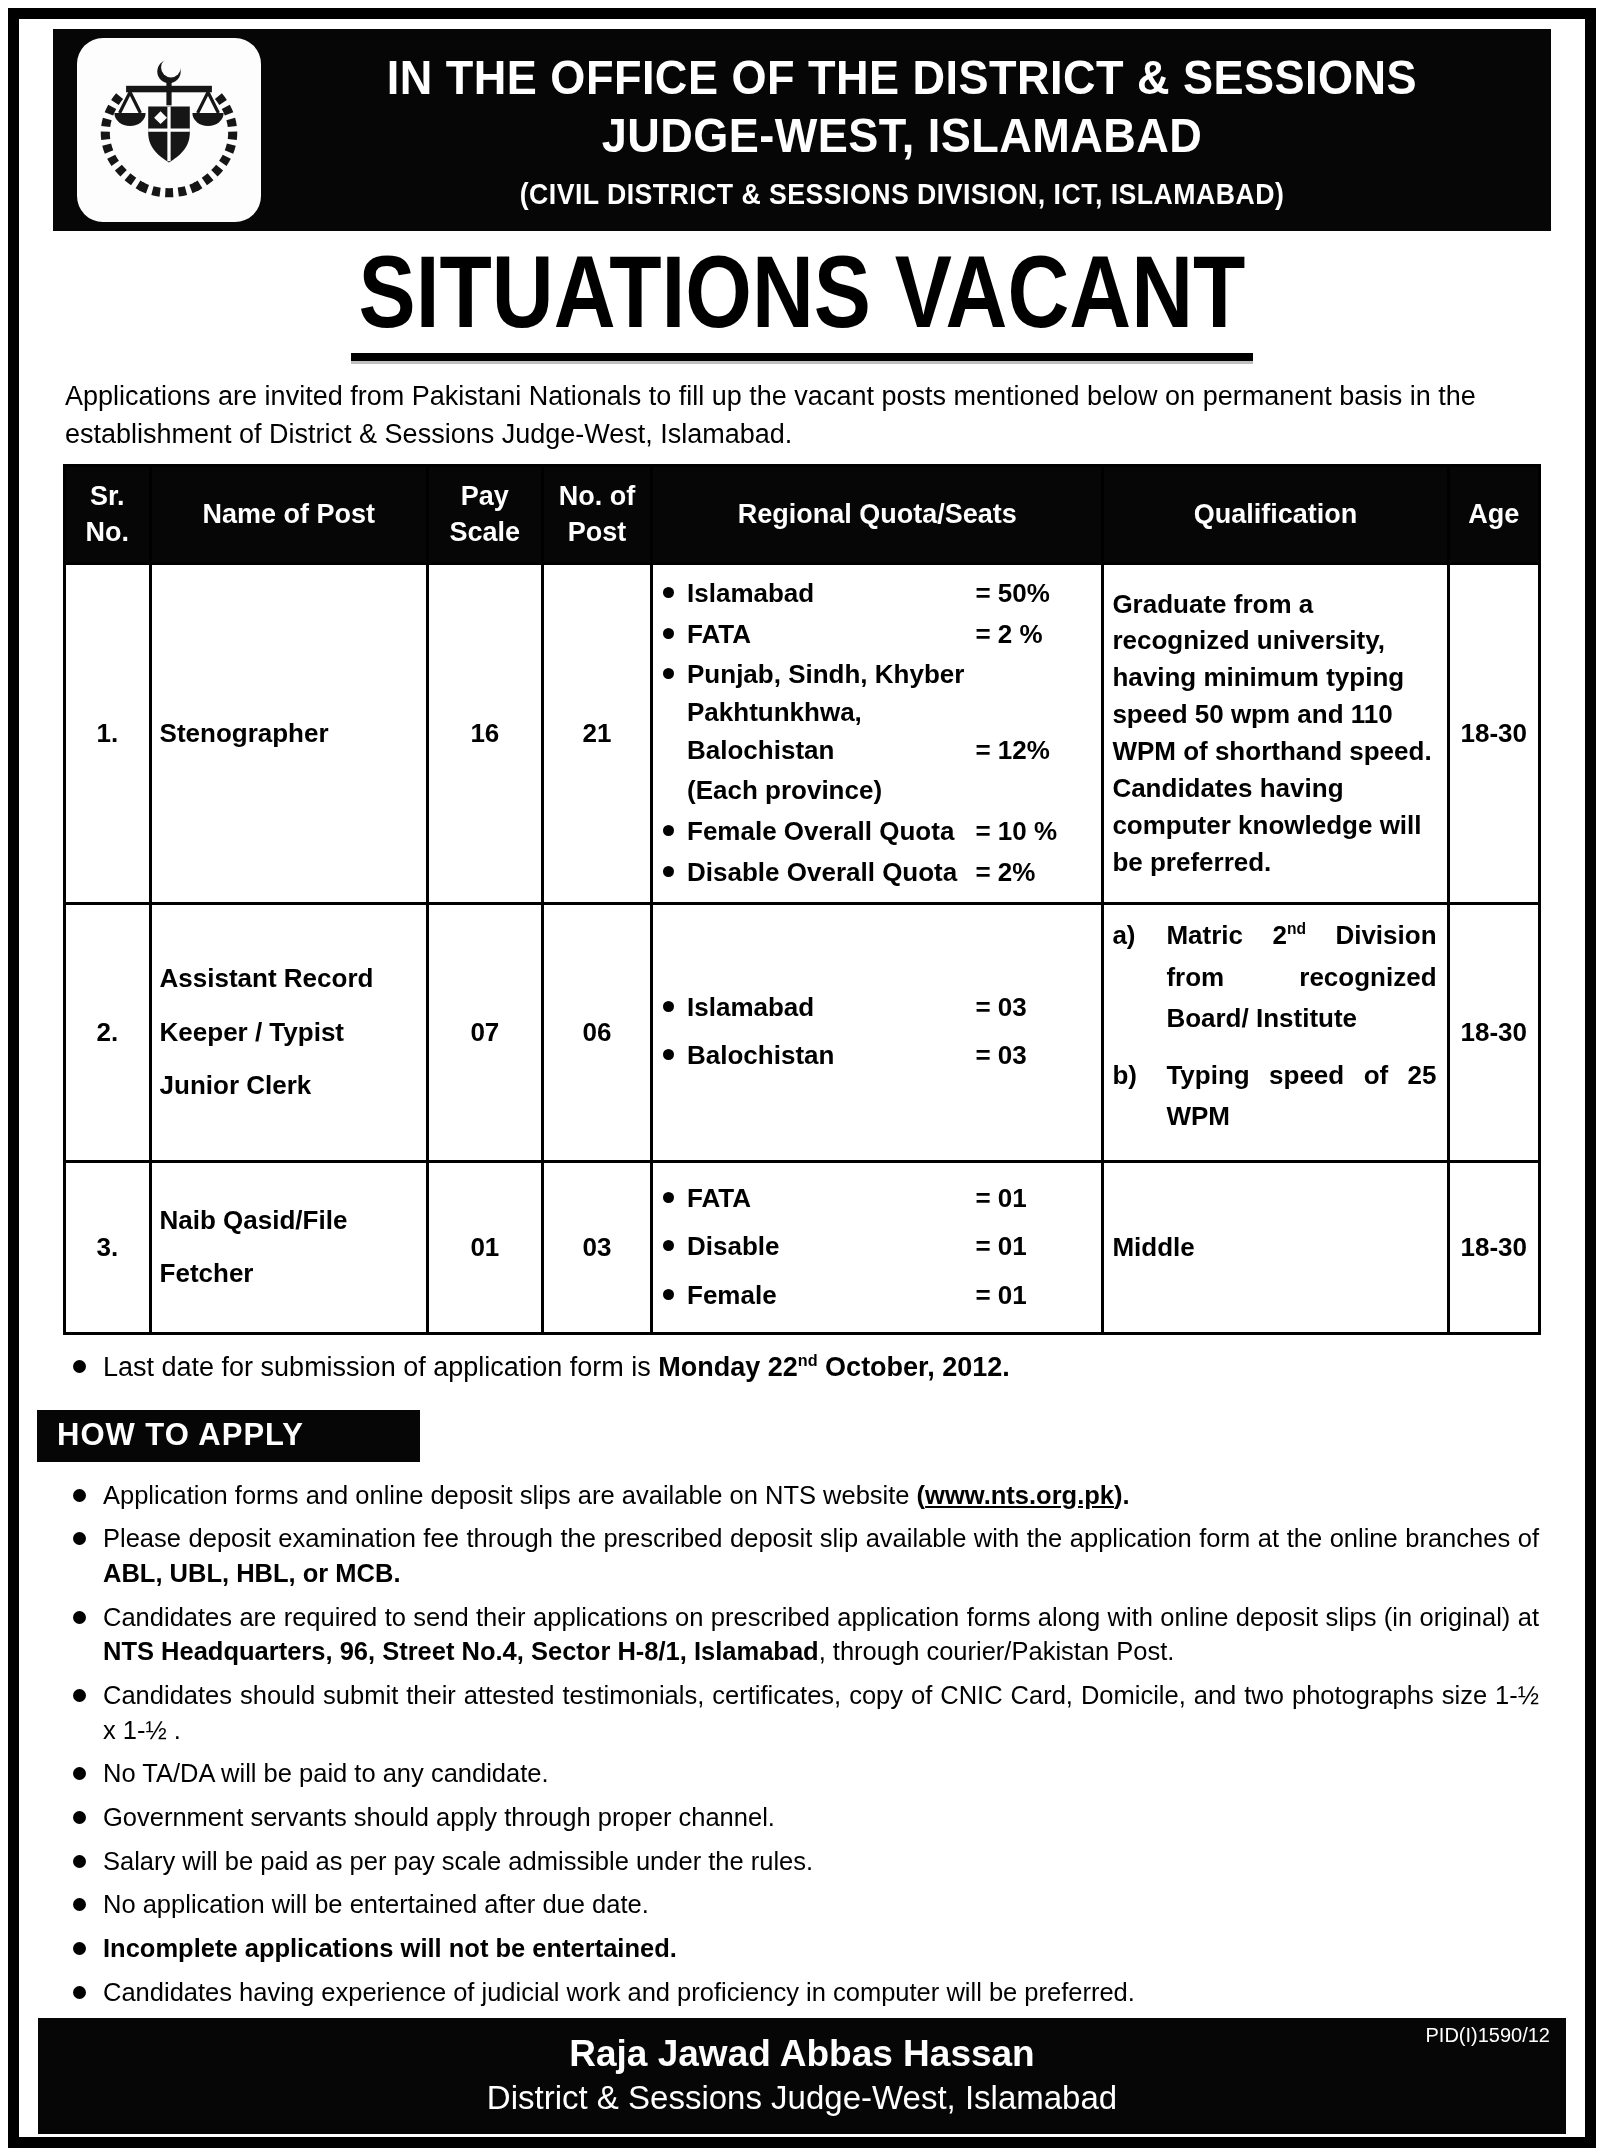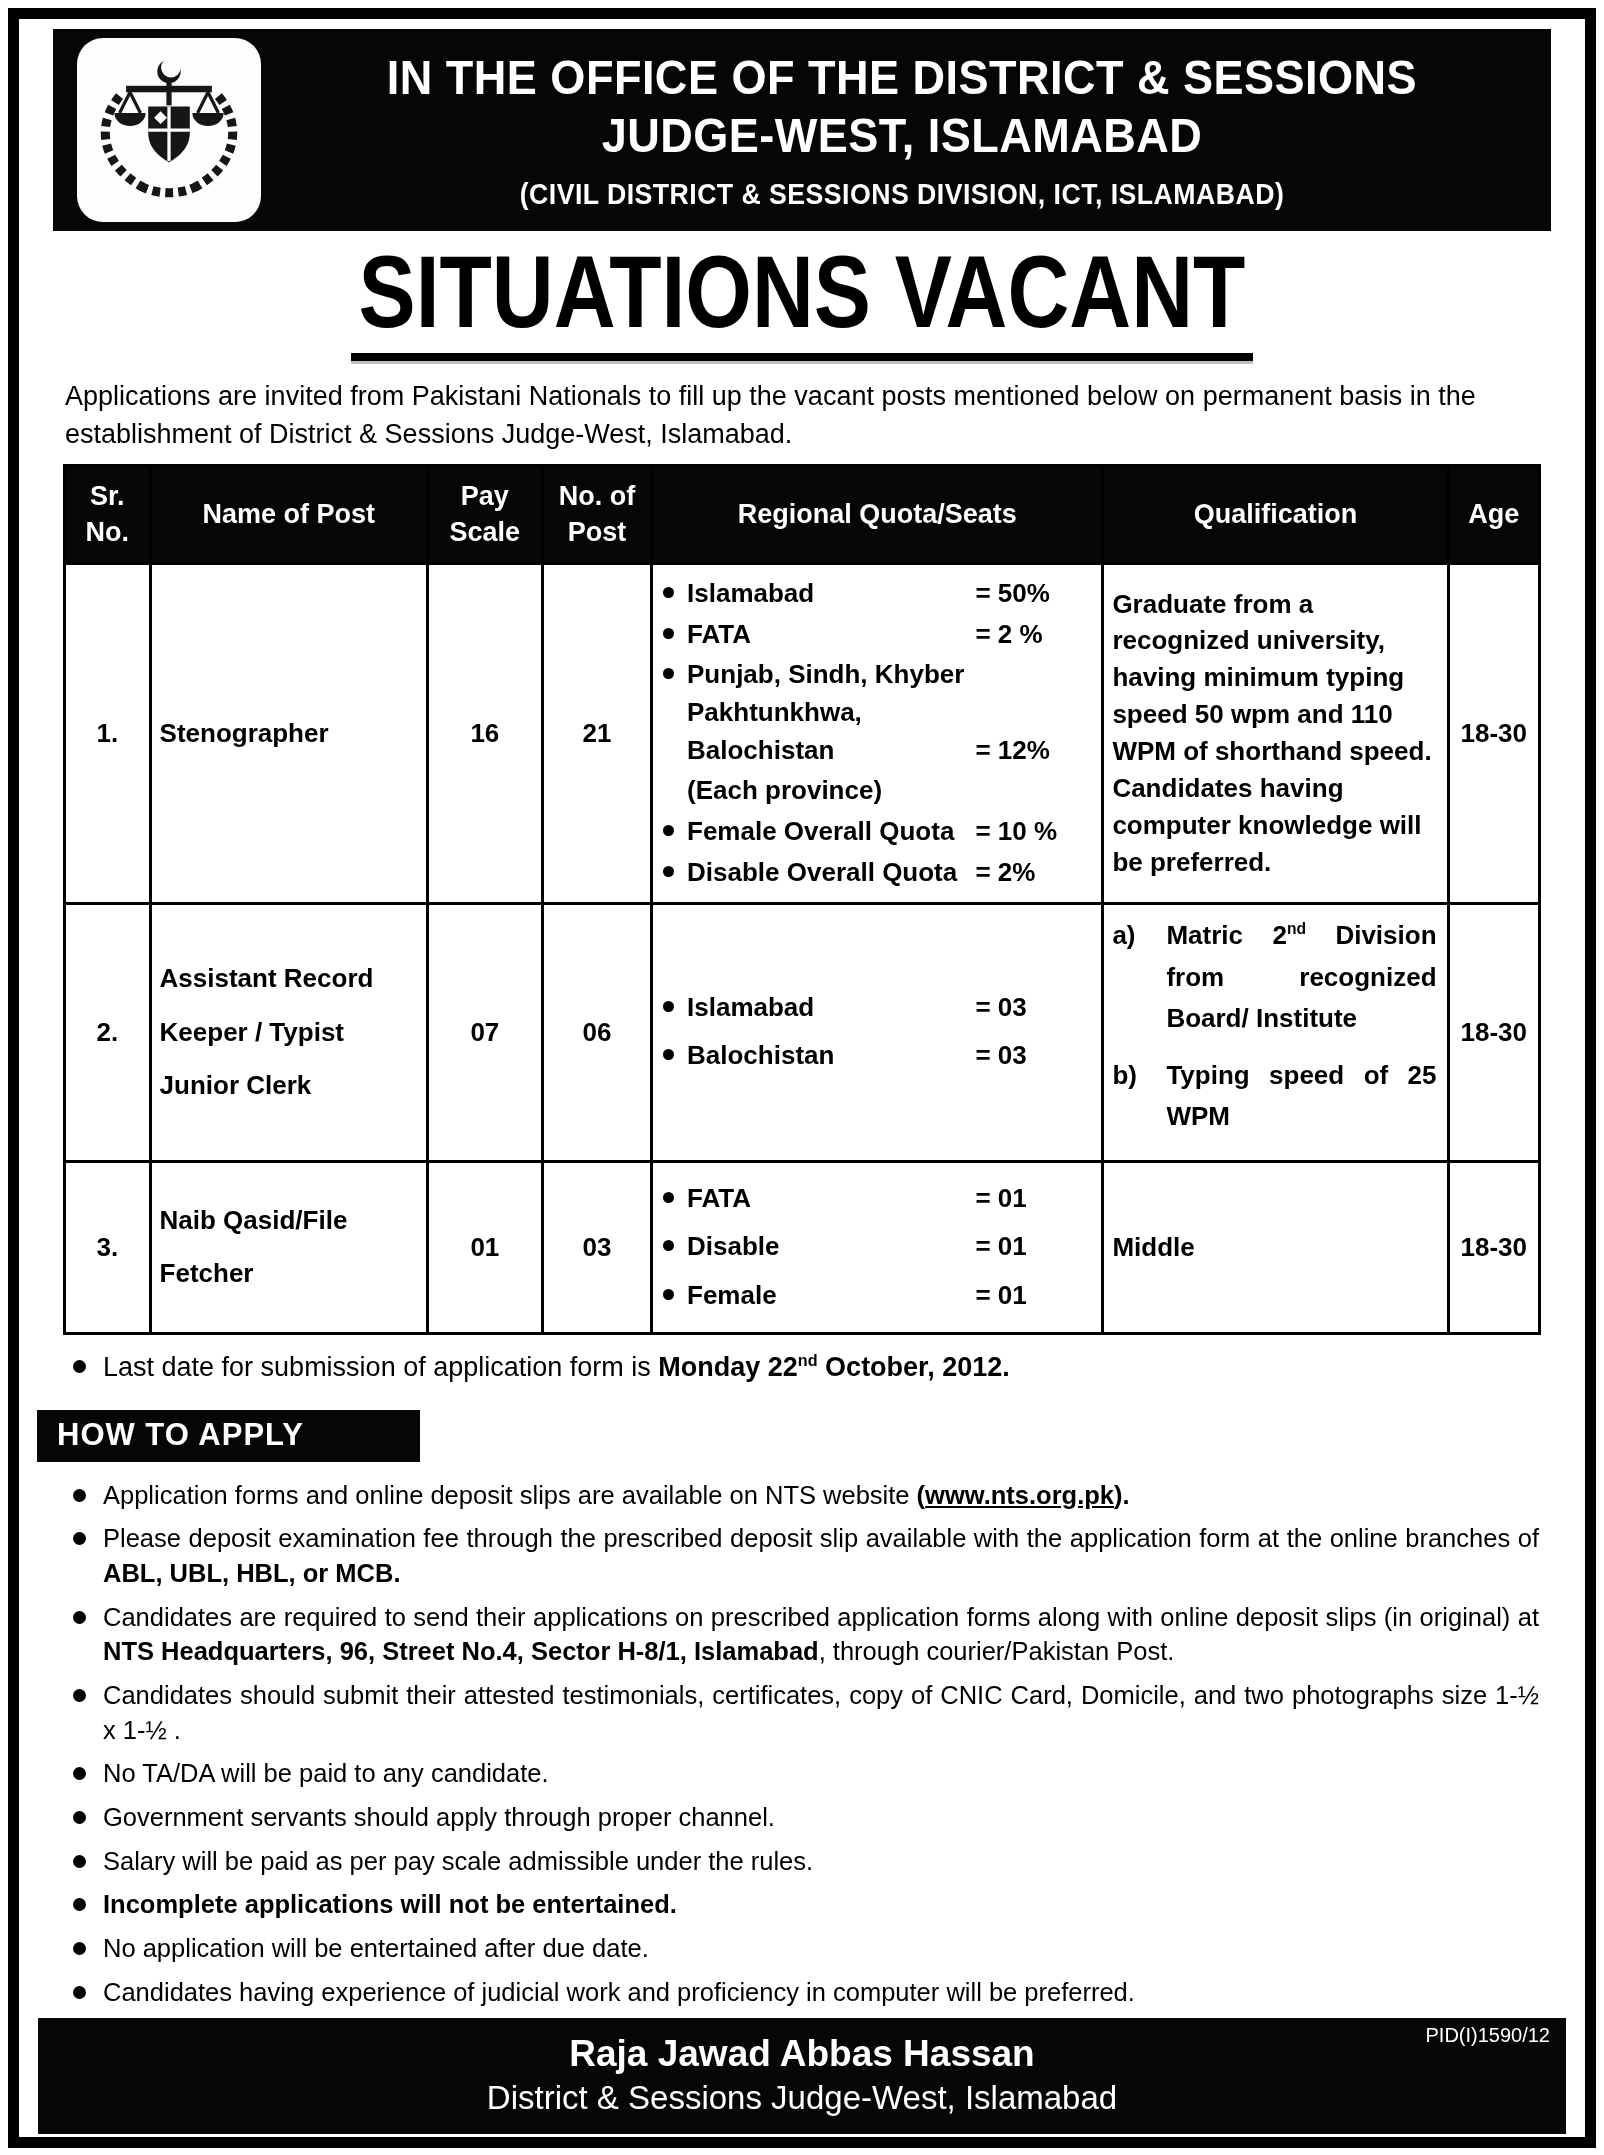--- a/index.html
+++ b/index.html
@@ -318,25 +318,25 @@
         <li>
           <span class="bullet"></span>
           <div class="txt"><span>Government servants should apply through proper channel.</span></div>
         </li>
         <li>
           <span class="bullet"></span>
           <div class="txt"><span>Salary will be paid as per pay scale admissible under the rules.</span></div>
         </li>
         <li>
           <span class="bullet"></span>
+          <div class="txt"><span>No application will be entertained after due date.</span></div>
+        </li>
+        <li>
+          <span class="bullet"></span>
           <div class="txt"><span class="b">Incomplete applications will not be entertained.</span></div>
-        </li>
-        <li>
-          <span class="bullet"></span>
-          <div class="txt"><span>No application will be entertained after due date.</span></div>
         </li>
         <li>
           <span class="bullet"></span>
           <div class="txt"><span>Candidates having experience of judicial work and proficiency in computer will be preferred.</span></div>
         </li>
       </ul>
 
   </div>
 
   <footer class="footer">

